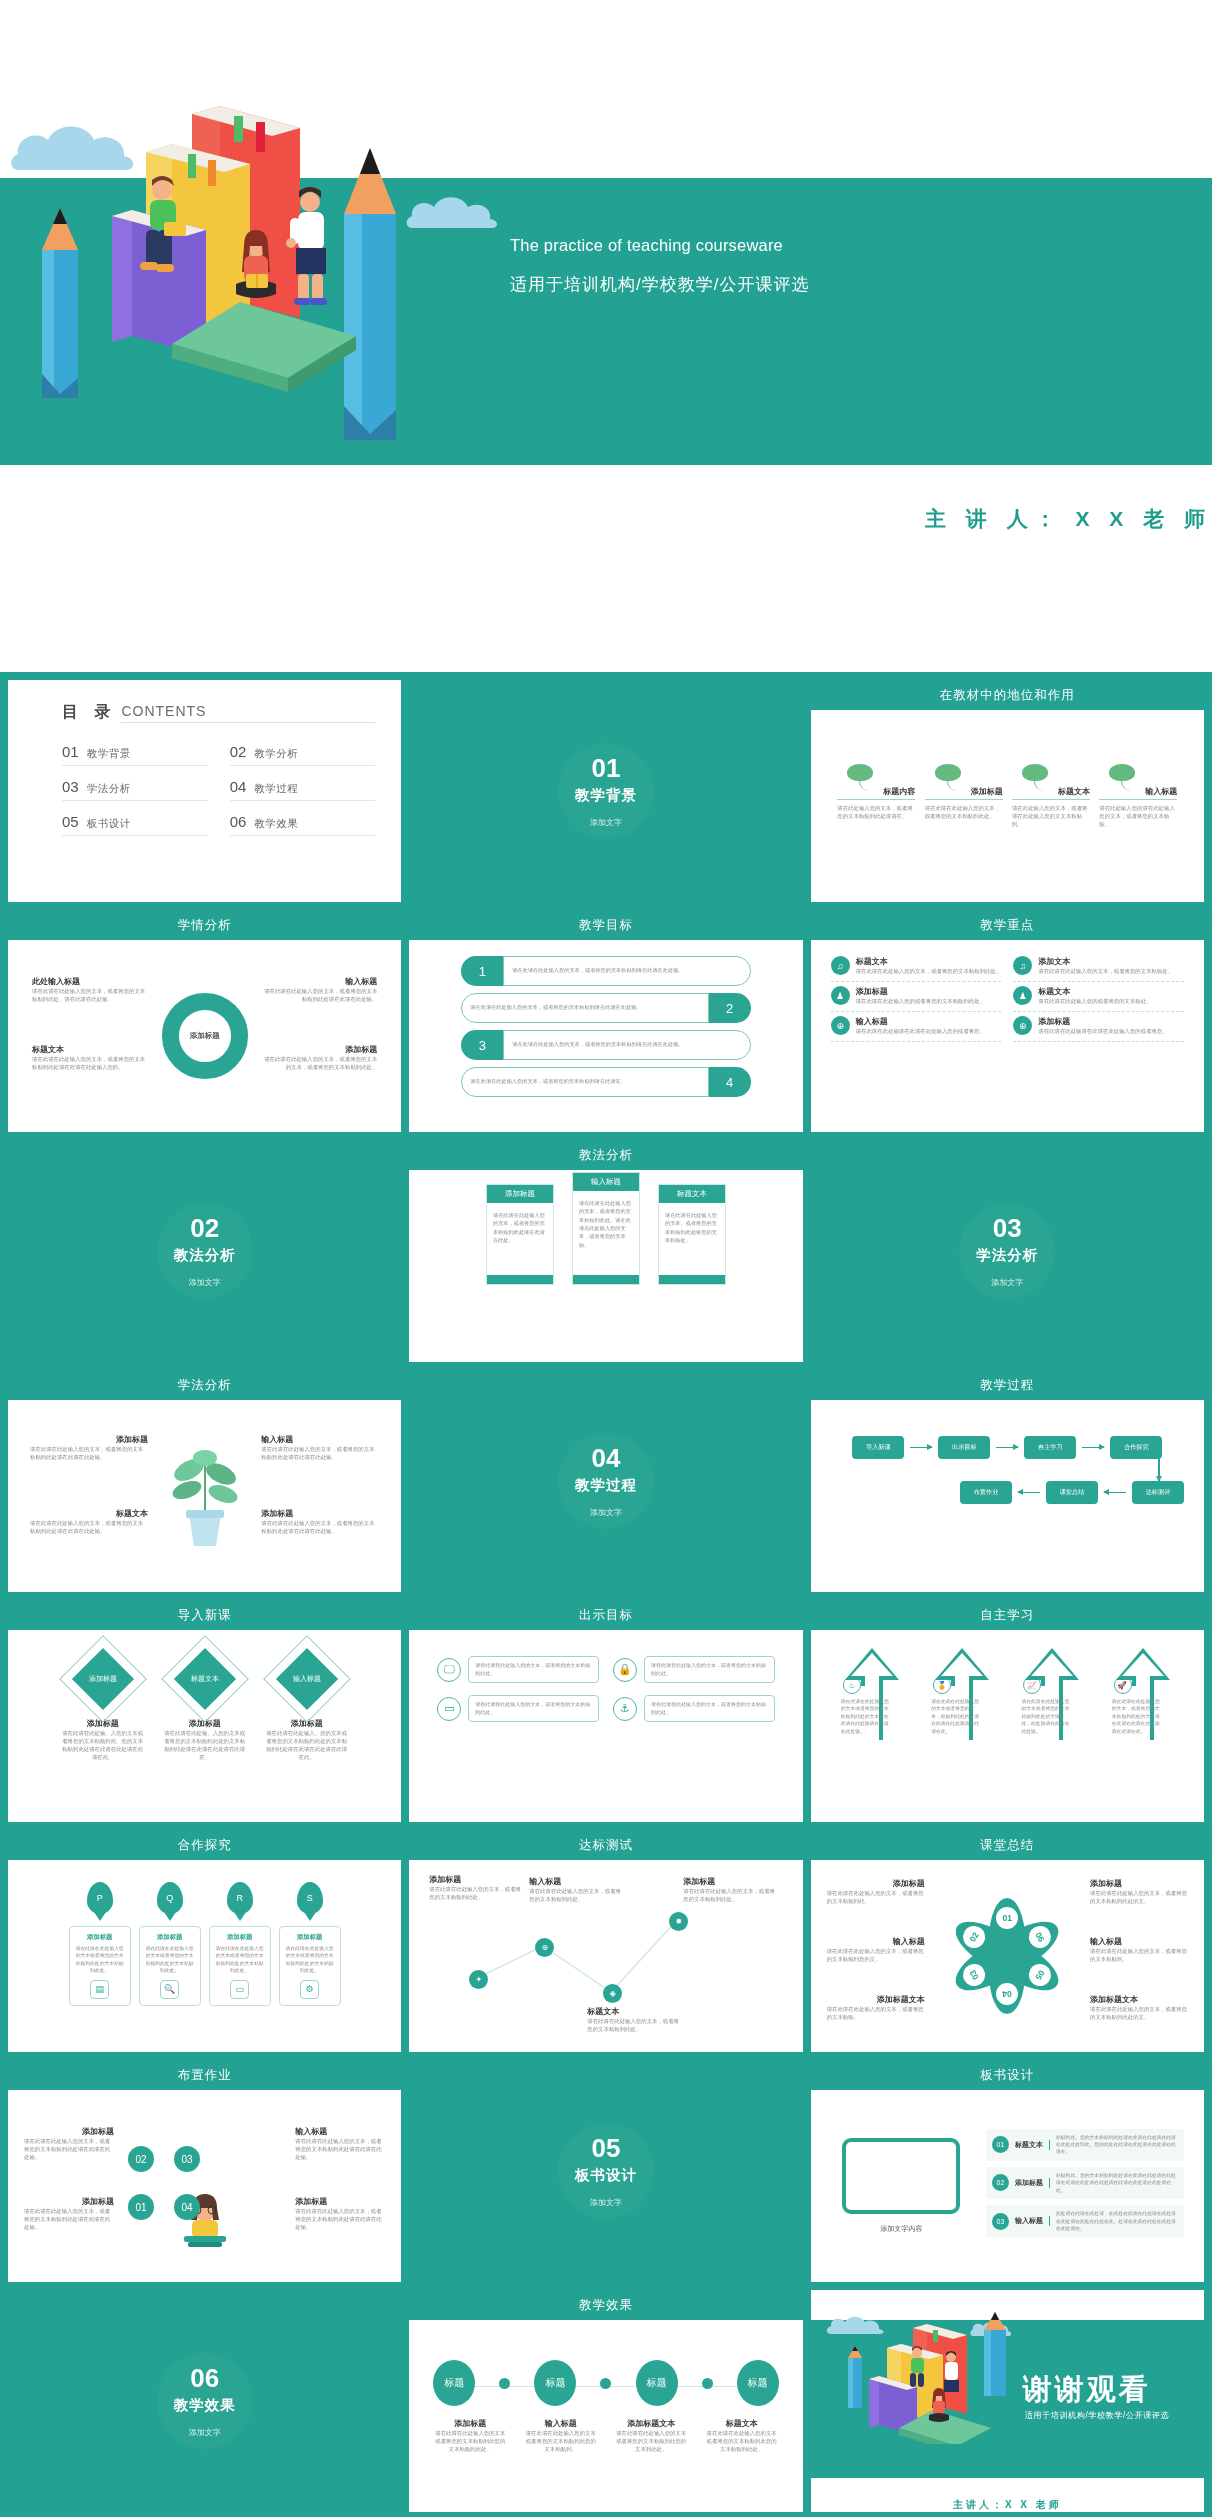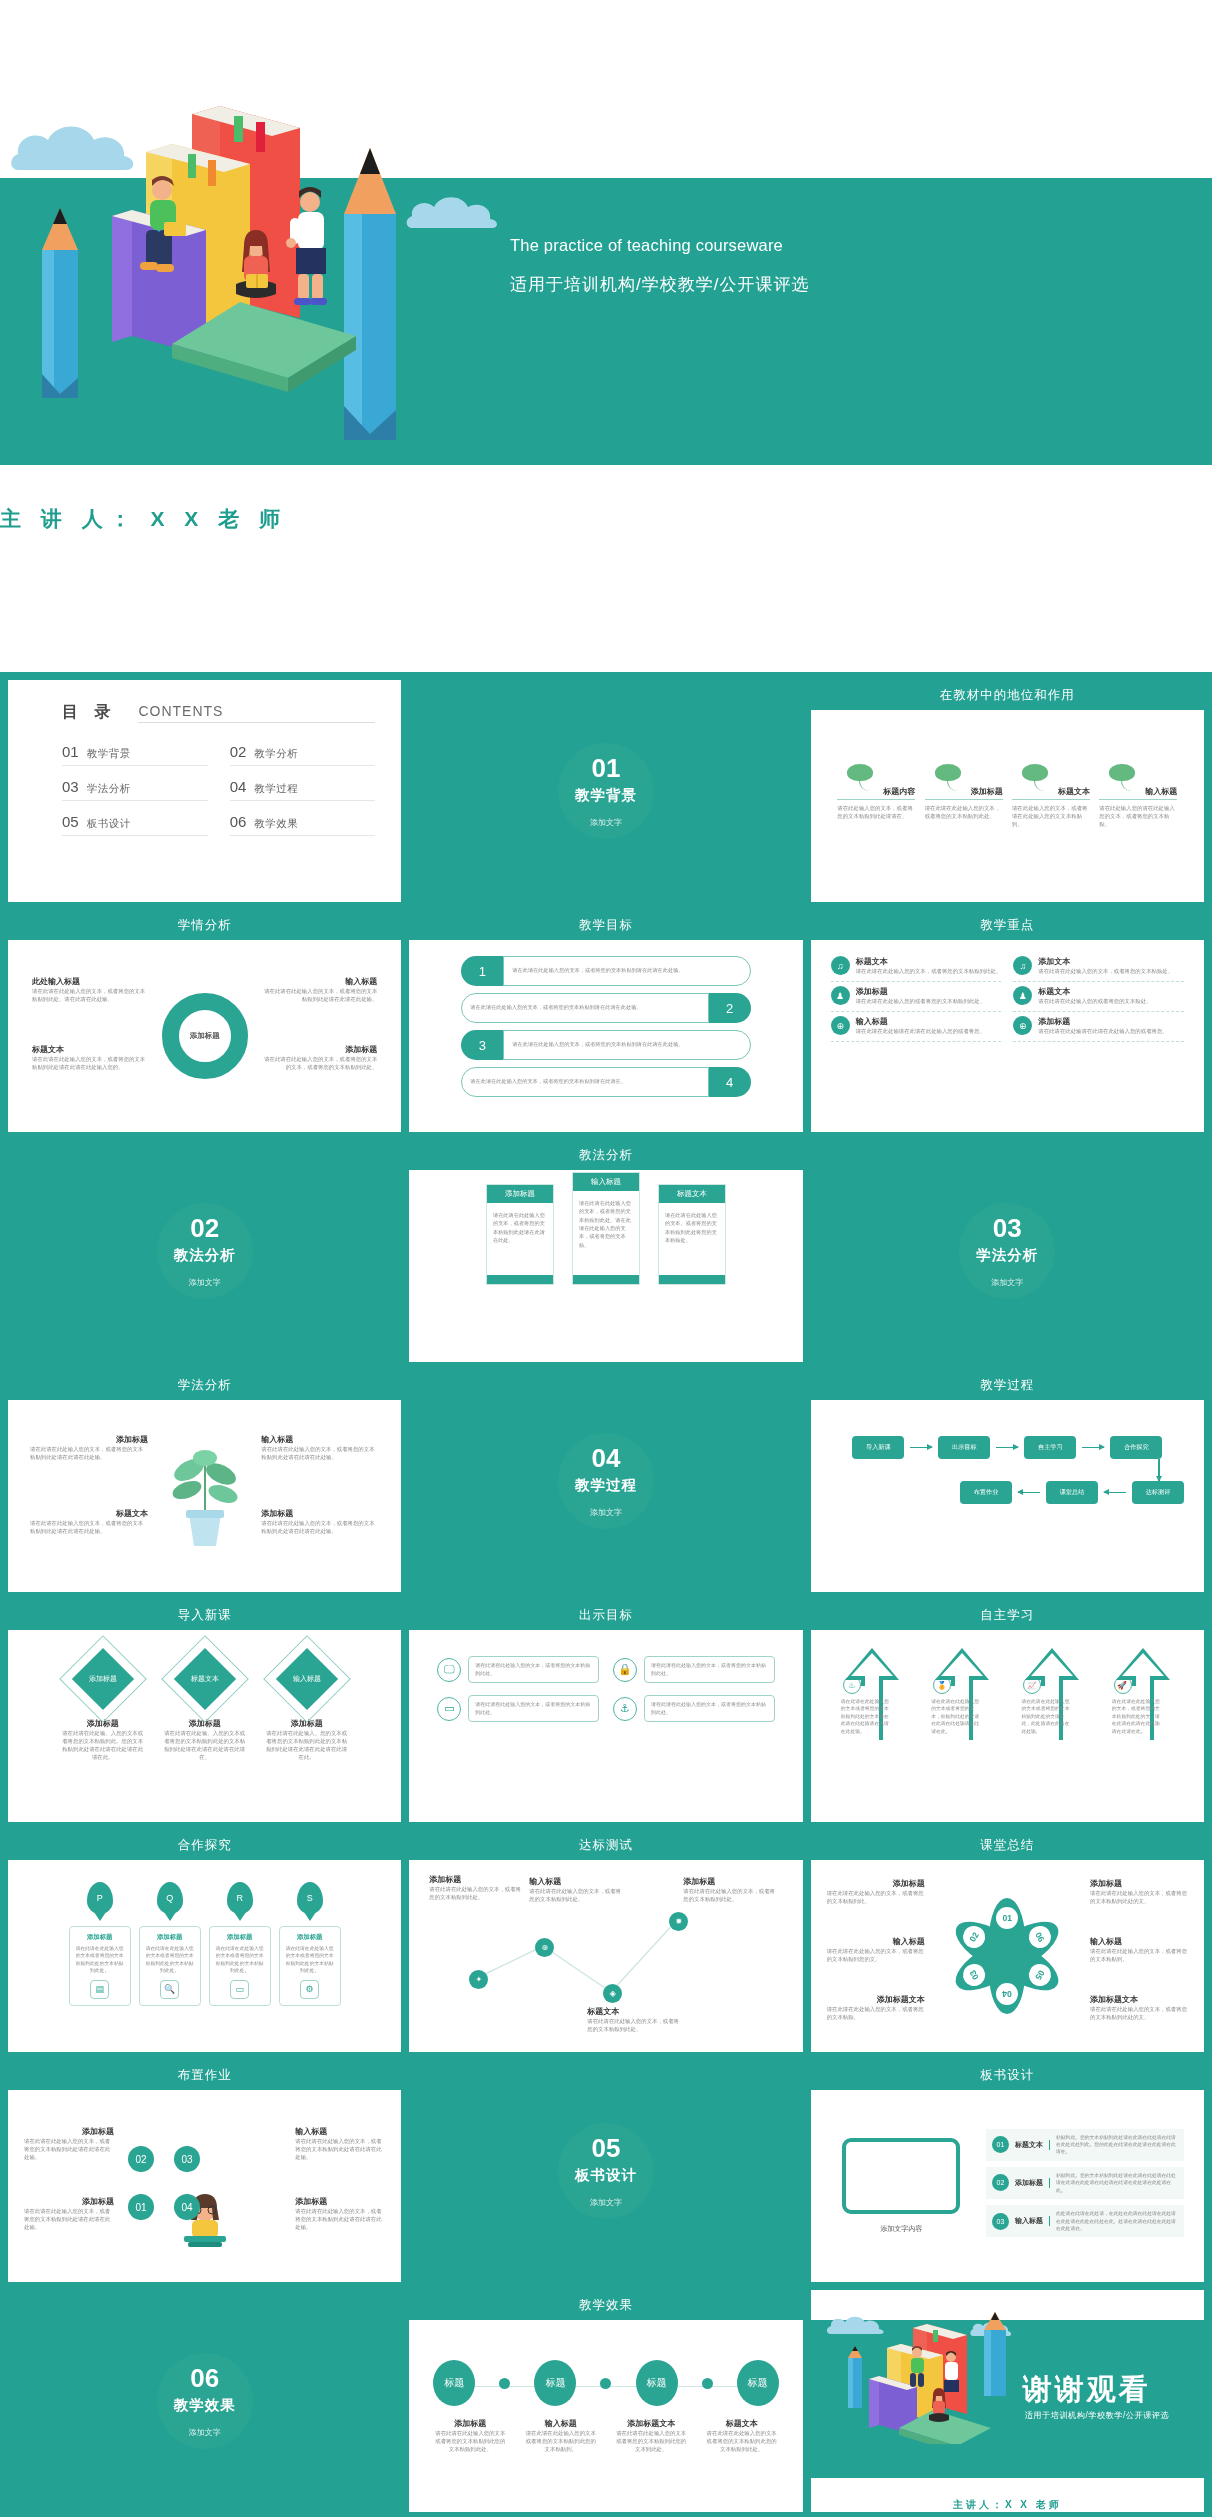--- a/index.html
+++ b/index.html
@@ -14,21 +14,21 @@
 
   
   .cover { position:relative; width:1212px; height:672px; background:#fff; overflow:hidden; }
   .cover-band { position:absolute; left:0; top:178px; width:1212px; height:287px; background:#23a192; }
   .cover-white-bottom { position:absolute; left:0; top:465px; width:1212px; height:207px; background:#fff; }
 
   .cover-text { position:absolute; left:510px; top:236px; width:620px; color:#fff; }
   .cover-sub-en { font-size:16.5px; letter-spacing:.2px; color:#ffffff; margin-bottom:18px; }
   .cover-title { font-size:50px; font-weight:700; letter-spacing:4px; line-height:1.05; color:#fff; }
   .cover-sub-cn { font-size:17px; margin-top:14px; letter-spacing:1px; color:#fff; }
-  .cover-presenter { position:absolute; left:0; top:505px; width:1212px; text-align:left;
+  .cover-presenter { position:absolute; left:0; top:505px; width:1212px; text-align:right;
      color:#1f9e8f; font-size:21px; letter-spacing:7px; font-weight:700; }
 
   
   .grid { position:relative; width:1212px; padding:8px; display:grid;
           grid-template-columns:repeat(3,1fr); gap:8px; background:#23a192; }
   .slide { position:relative; background:#fff; height:222px; overflow:hidden; }
   .slide.teal { background:#23a192; display:flex; align-items:center; justify-content:center; }
   .slide-head { height:30px; background:#23a192; color:#fff; font-size:12.5px;
        display:flex; align-items:center; justify-content:center; letter-spacing:1px; }
   .slide-body { position:relative; height:192px; background:#fff; margin:0 6px; }
@@ -36,21 +36,21 @@
   
   .sec-circle { width:96px; height:96px; border-radius:50%; background:#2aa593;
       display:flex; flex-direction:column; align-items:center; justify-content:center; color:#fff;
       box-shadow:0 0 0 0 rgba(0,0,0,0); }
   .sec-num { font-size:26px; font-weight:700; line-height:1; }
   .sec-name { font-size:14.5px; font-weight:700; margin-top:5px; letter-spacing:1px; }
   .sec-note { font-size:8px; margin-top:12px; opacity:.85; }
 
   
   .toc { padding:22px 26px 0 54px; }
-  .toc-title { display:flex; align-items:flex-end; gap:22px; padding-bottom:6px; }
+  .toc-title { display:flex; align-items:flex-end; gap:5px; padding-bottom:6px; }
   .toc-cn { font-size:16px; font-weight:700; color:#4a4a4a; letter-spacing:6px; }
   .toc-en { font-size:14px; color:#6b6b6b; letter-spacing:1px; flex:1; border-bottom:1px solid #dedede; padding-bottom:3px;}
   .toc-grid { margin-top:14px; display:grid; grid-template-columns:1fr 1fr; gap:12px 22px; }
   .toc-item { border-bottom:1px solid #e6e6e6; padding-bottom:4px; display:flex; align-items:baseline; gap:8px; }
   .toc-no { font-size:15px; color:#555; font-weight:400; }
   .toc-lbl { font-size:10.5px; color:#666; letter-spacing:.5px; }
 
   .ltitle { font-size:8px; font-weight:700; color:#3b3b3b; }
   .ltxt { font-size:5.4px; color:#8a8a8a; line-height:1.5; }
   .ltxt-c { text-align:center; }

